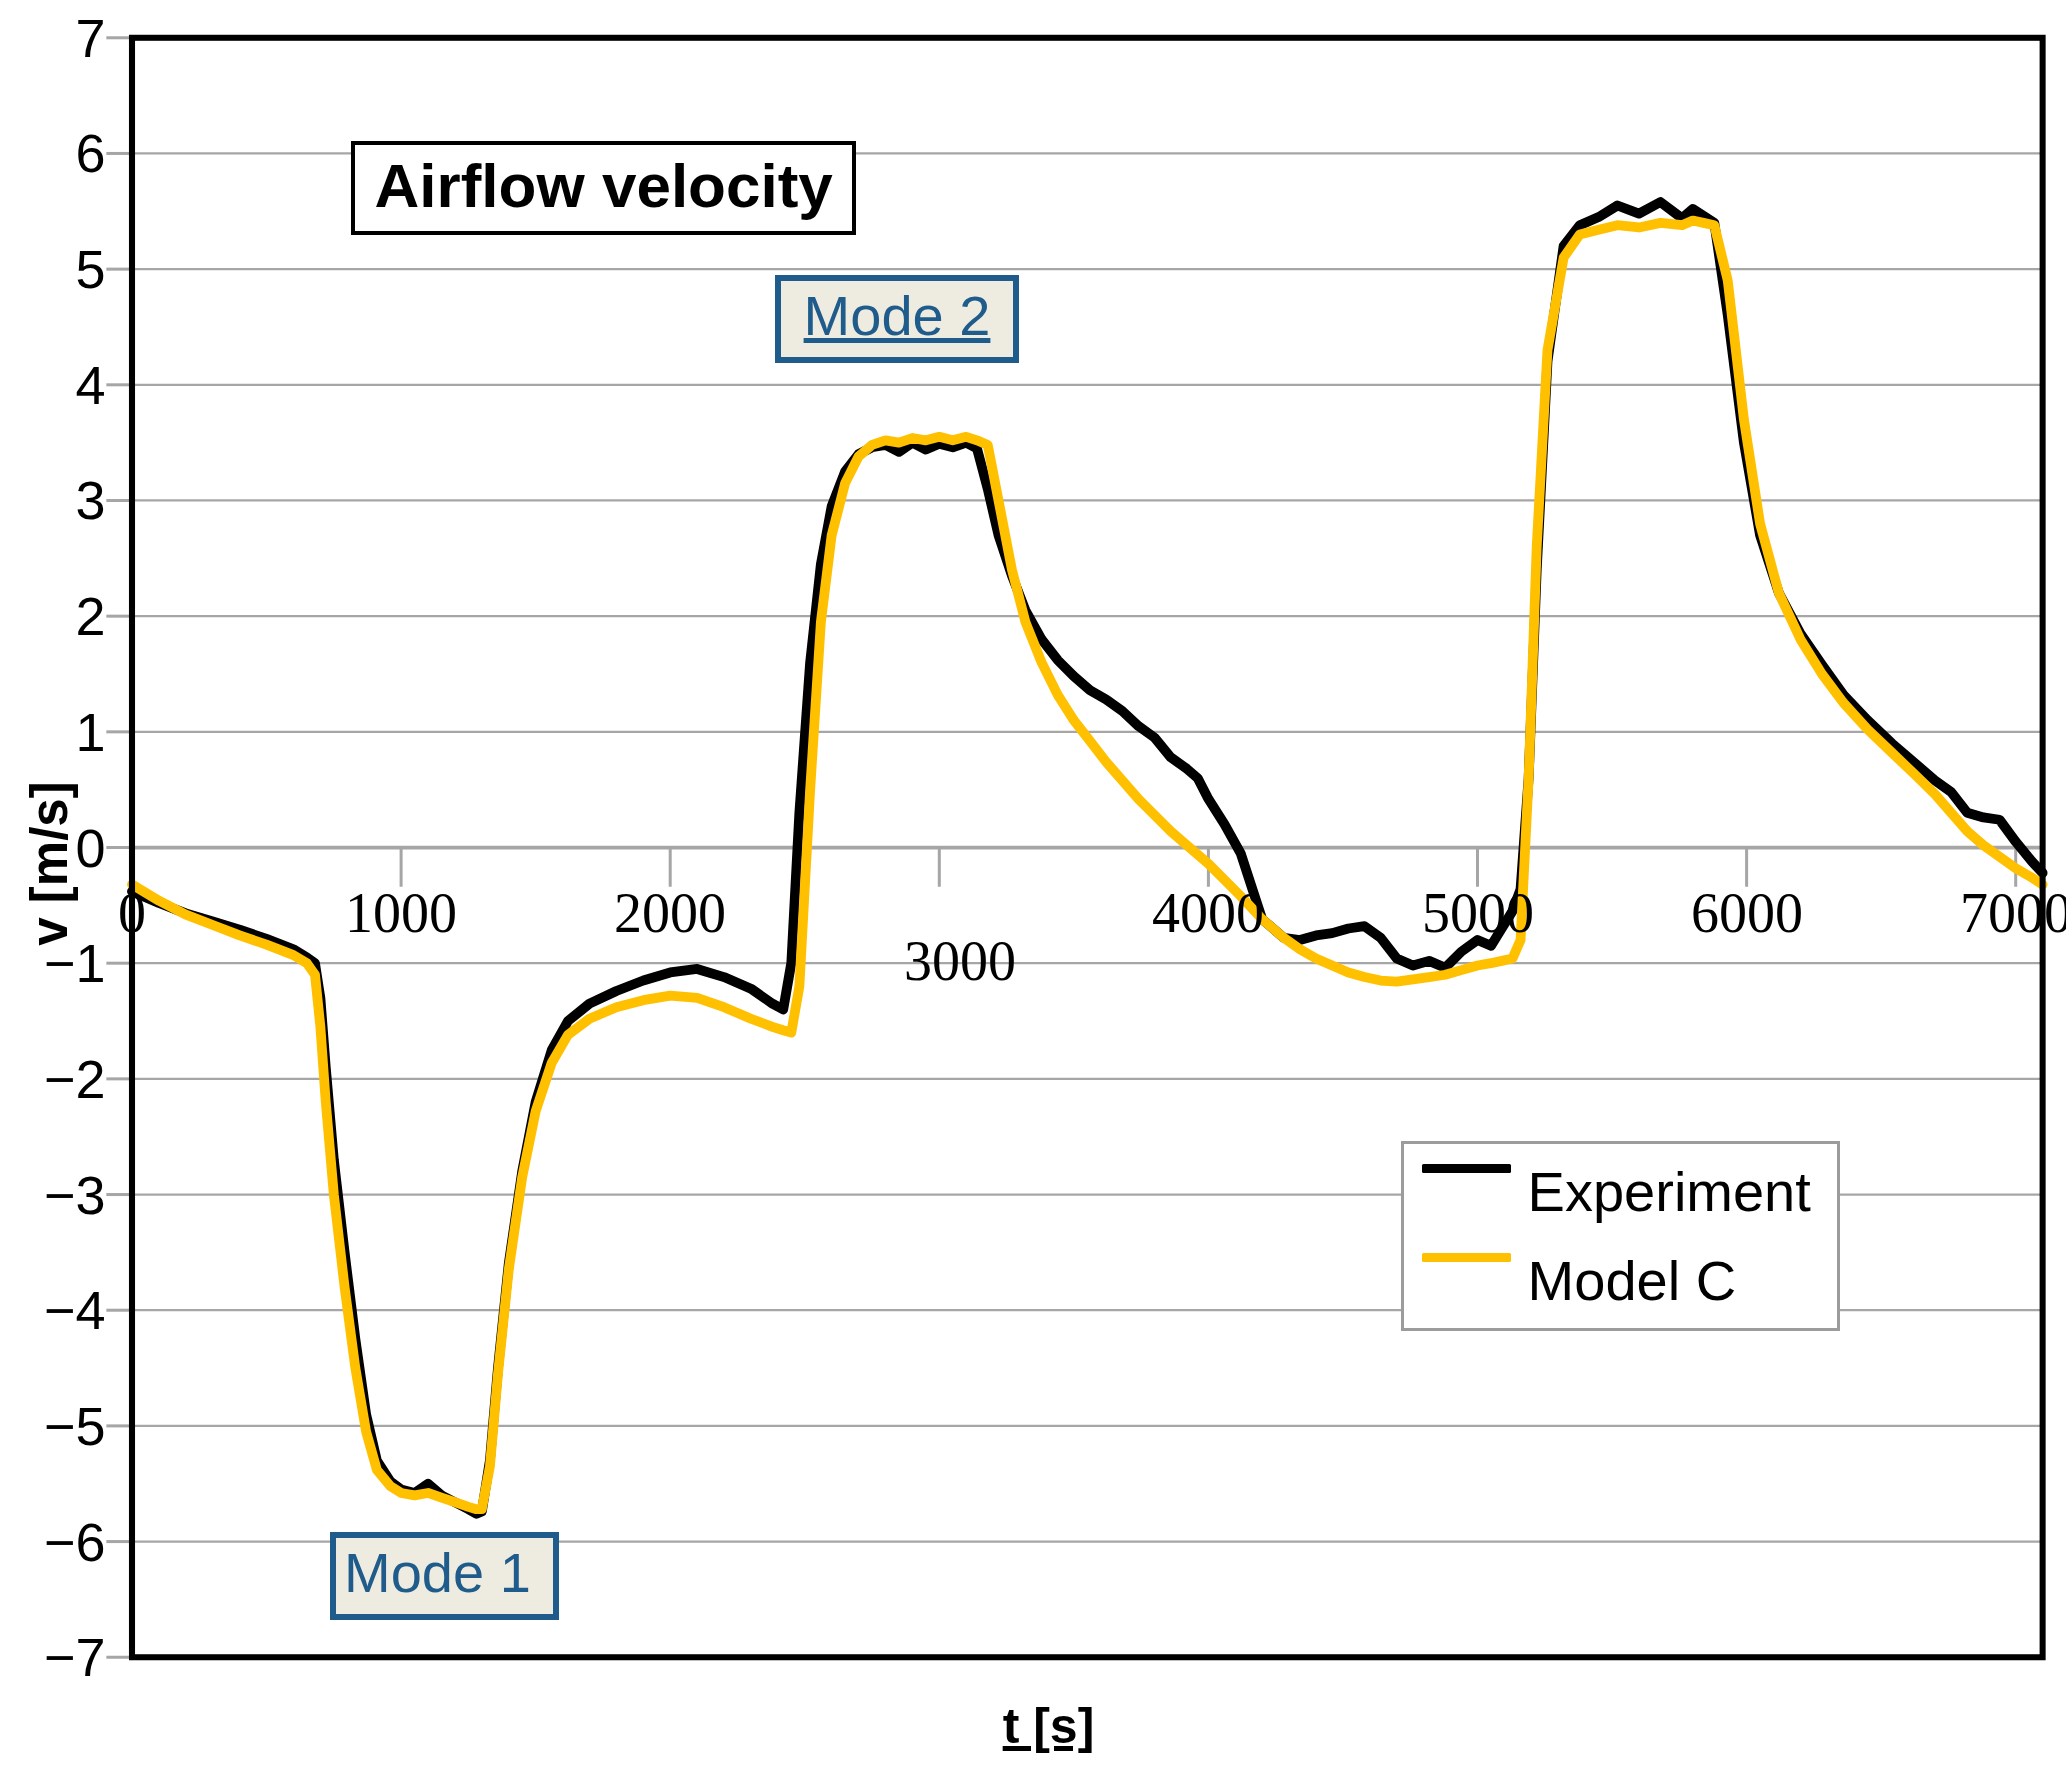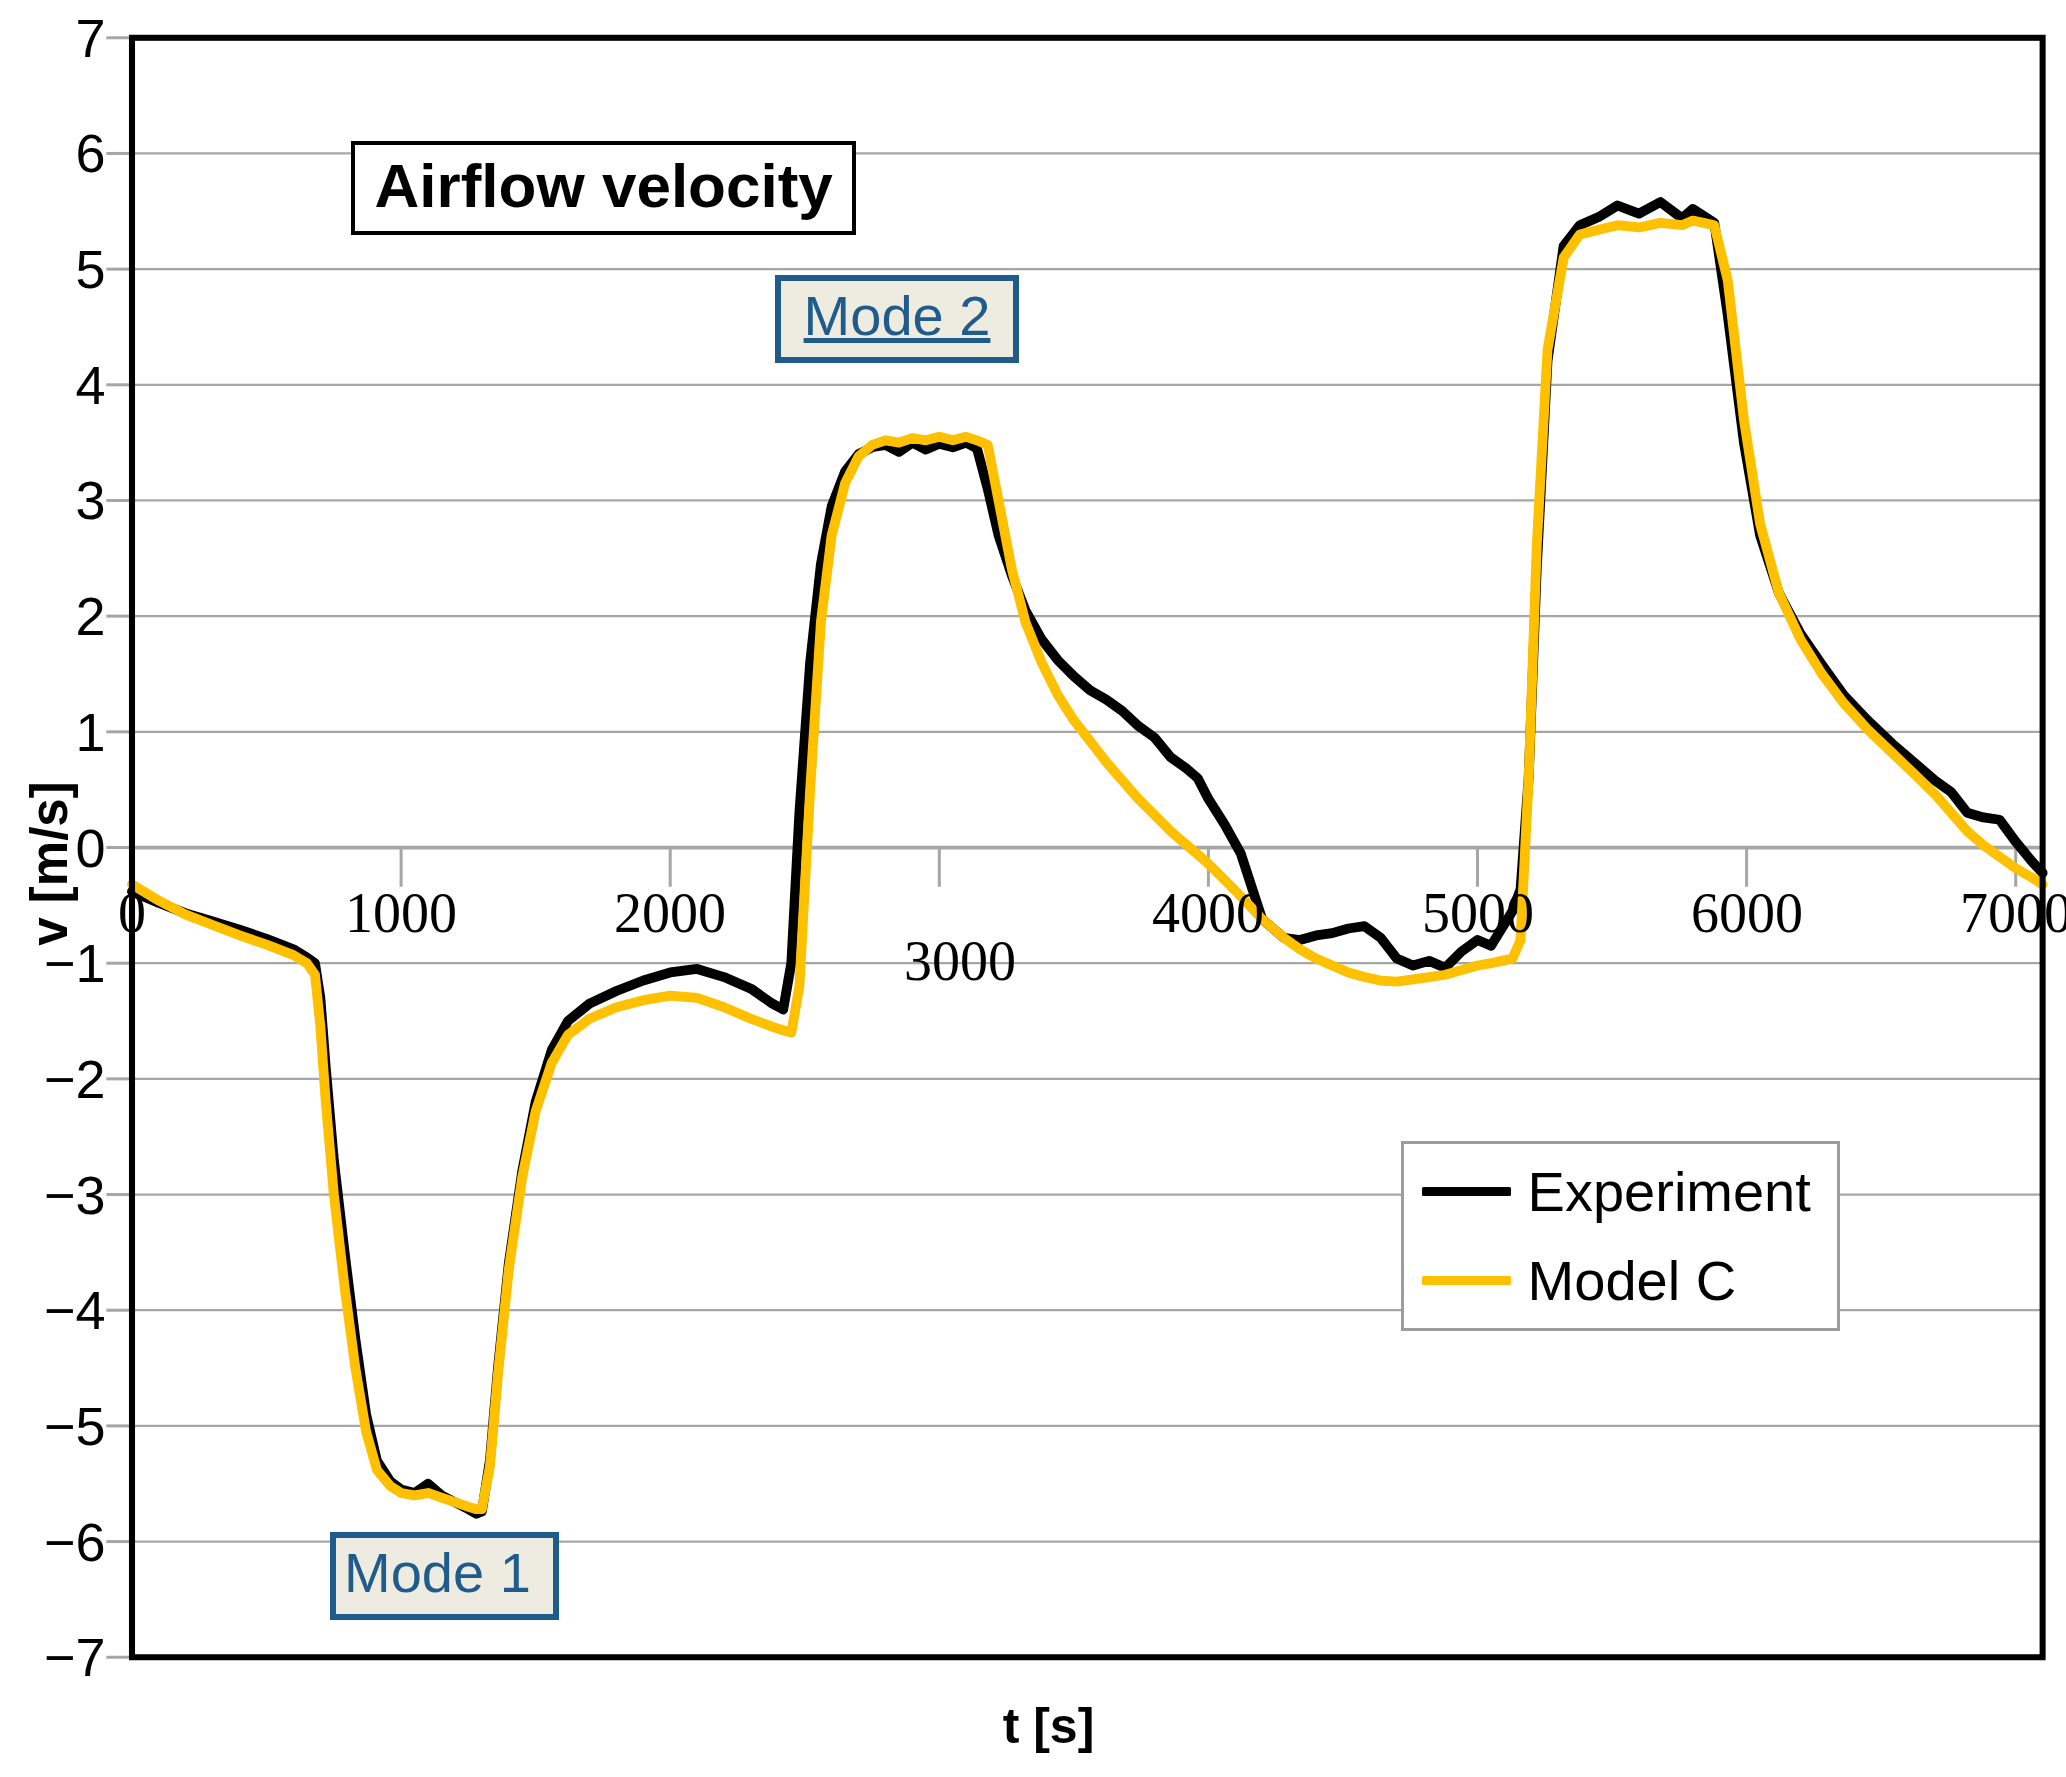--- a/index.html
+++ b/index.html
@@ -76,21 +76,21 @@
   
   .legend{
     position:absolute;
     border:3px solid #9c9c9c;
     background:#ffffff;
     padding:19.6px 26px 19.6px 18px;
     display:flex;
     flex-direction:column;
     gap:33px;
   }
-  .legend-row{display:flex;align-items:center;gap:16.6px;}
+  .legend-row{display:flex;align-items:flex-start;gap:16.6px;}
   .legend-swatch{width:89px;height:9.8px;border-radius:1.5px;flex:none;}
   .legend-label{font-size:56px;color:#000;white-space:nowrap;line-height:1;}
 </style>
 </head>
 <body>
 
 <div id="fig">
 
   <svg id="plot-svg" width="2066" height="1778" viewBox="0 0 2739 2357" style="position:absolute;left:0;top:0;">
     <g id="gridlines">
@@ -168,21 +168,21 @@
       <div class="xtick" style="left: 401px; top: 881px;">1000</div>
       <div class="xtick" style="left: 670px; top: 881px;">2000</div>
       <div class="xtick" style="left: 960px; top: 881px; margin-top: 48px;">3000</div>
       <div class="xtick" style="left: 1208px; top: 881px;">4000</div>
       <div class="xtick" style="left: 1478px; top: 881px;">5000</div>
       <div class="xtick" style="left: 1747px; top: 881px;">6000</div>
       <div class="xtick" style="left: 2016px; top: 881px;">7000</div>
     </div>
 
   <div class="ylabel" style="left:-64px;top:834px;width:226px;text-align:center;">v [m/s]</div>
-  <div class="xlabel" style="left:973px;top:1697px;width:151px;">t [s]</div>
+  <div class="xlabel" style="left:973px;top:1697px;width:151px;text-decoration:underline;">t [s]</div>
 
   <div class="title-box" style="left:351px;top:95px;">
     <span>Airflow velocity</span>
   </div>
 
   <div class="mode-box" style="left:330px;top:1532px;padding-left:8px;">
     <span>Mode 1</span>
   </div>
   <div class="mode-box" style="left:775px;top:275px;text-decoration:underline;">
     <span>Mode 2</span>

